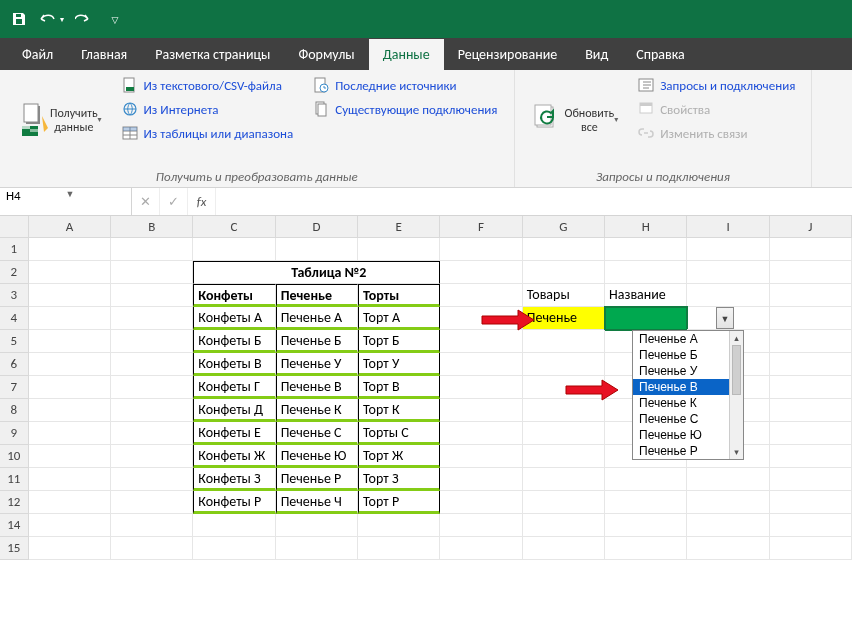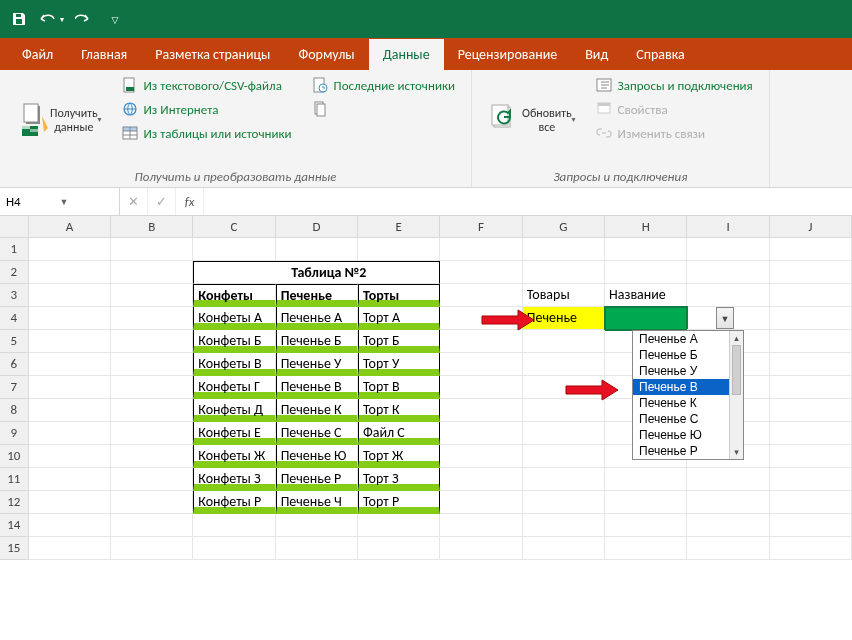--- a/index.html
+++ b/index.html
@@ -1,44 +1,44 @@
 <!DOCTYPE html>
 <html><head>
 <meta charset="utf-8">
 <style>
   * { box-sizing: border-box; margin: 0; padding: 0; }
   body { font-family: "Segoe UI", Calibri, Arial, sans-serif; font-size: 13px; background: #fff; }
   .titlebar { height: 38px; background: #0f7244; display: flex; align-items: center; padding: 0 6px; gap: 6px; }
   .titlebar .qat-btn { width: 26px; height: 26px; display: flex; align-items: center; justify-content: center; color: #fff; }
-  .ribbon-tabs { height: 32px; background: #c2410c; display: flex; align-items: flex-end; padding: 0 8px; gap: 0; }
+  .ribbon-tabs { height: 32px; background: #404040; display: flex; align-items: flex-end; padding: 0 8px; gap: 0; }
   .ribbon-tab { padding: 7px 14px; color: #fff; font-size: 14px; cursor: pointer; }
   .ribbon-tab.active { background: #f4f4f4; color: #0f7244; }
   .ribbon { background: #f4f4f4; border-bottom: 1px solid #d4d4d4; display: flex; height: 118px; }
   .ribbon-group { border-right: 1px solid #e1e1e1; padding: 4px 10px 2px 10px; display: flex; flex-direction: column; justify-content: space-between; }
   .group-body { display: flex; gap: 8px; flex: 1; }
   .group-label { text-align: center; font-size: 13px; color: #666; padding: 3px 0 1px 0; font-style: italic; }
   .big-btn { display: flex; flex-direction: row; align-items: center; justify-content: center; padding: 4px 6px; cursor: pointer; font-size: 12px; color: #333; text-align: center; line-height: 1.2; }
   .small-btn-col { display: flex; flex-direction: column; gap: 2px; }
-  .small-btn { display: flex; align-items: center; gap: 6px; padding: 3px 6px; cursor: pointer; font-size: 13px; color: #15803d; white-space: nowrap; }
+  .small-btn { display: flex; align-items: center; gap: 6px; padding: 3px 6px; cursor: pointer; font-size: 13px; color: #1d4ed8; white-space: nowrap; }
   .small-btn.disabled { color: #b0b0b0; cursor: default; }
   .icon-box { width: 16px; height: 16px; display: inline-flex; align-items: center; justify-content: center; flex-shrink: 0; }
   .formula-bar { height: 28px; border-bottom: 1px solid #d4d4d4; display: flex; align-items: stretch; }
-  .name-box { width: 120px; border-right: 1px solid #d4d4d4; display: flex; align-items: center; padding: 0 6px; }
+  .name-box { width: 132px; border-right: 1px solid #d4d4d4; display: flex; padding: 0 6px; }
   .name-box span { flex: 1; font-size: 13px; }
   .name-box .dd { color: #666; font-size: 9px; }
   .fb-btn { width: 28px; display: flex; align-items: center; justify-content: center; color: #aaa; border-right: 1px solid #eee; }
   .fb-input { flex: 1; padding: 0 6px; display: flex; align-items: center; }
   .sheet { position: relative; }
   .col-headers { display: flex; height: 22px; }
   .hdr-corner { width: 30px; border: 1px solid #d9d9d9; background: #f0f0f0; border-top: none; border-left: none; }
   .col-h { width: 86px; border-right: 1px solid #d9d9d9; border-bottom: 1px solid #d9d9d9; background: #f0f0f0; text-align: center; font-size: 13px; color: #444; line-height: 22px; }
   .grid-row { display: flex; height: 23px; }
   .row-h { width: 30px; border-right: 1px solid #d9d9d9; border-bottom: 1px solid #d9d9d9; background: #f0f0f0; text-align: center; font-size: 13px; color: #444; line-height: 22px; }
   .cell { width: 86px; border-right: 1px solid #e6e6e6; border-bottom: 1px solid #e6e6e6; padding: 0 4px; line-height: 22px; font-size: 14px; font-family: Calibri, Arial, sans-serif; position: relative; }
-  .b-t { border-top: 1px solid #000; } .b-b { border-bottom: 7px solid #84cc16; } .b-l { border-left: 1px solid #000; } .b-r { border-right: 1px solid #000; }
+  .b-t { border-top: 1px solid #000; } .b-b { border-bottom: 3px solid #84cc16; } .b-l { border-left: 1px solid #000; } .b-r { border-right: 1px solid #000; }
   .bold { font-weight: 700; }
   .yellow { background: #ffff00; }
   .greenbox { background: #00a84f; }
   .center { text-align: center; padding-left: 28px; }
   .dropdown-list { position: absolute; left: 632px; top: 370px; width: 112px; background: #fff; border: 1px solid #888; display: flex; }
   .dropdown-items { flex: 1; }
   .dd-item { padding: 1px 6px; font-size: 12px; font-family: "Segoe UI", Arial, sans-serif; cursor: pointer; }
   .dd-item.sel { background: #0a64c7; color: #fff; }
   .dd-scroll { width: 14px; background: #f0f0f0; border-left: 1px solid #ccc; display: flex; flex-direction: column; }
   .dd-scroll .a { height: 14px; text-align: center; font-size: 9px; color: #555; line-height: 14px; }
@@ -118,41 +118,42 @@
             <span>Из Интернета</span>
           </div>
         <div class="small-btn">
             <span class="icon-box">
               <svg width="16" height="16">
                 <rect x="1" y="2" width="14" height="12" fill="#fff" stroke="#888"></rect>
                 <path d="M1 6h14M1 10h14M8 2v12" stroke="#888"></path>
                 <rect x="1" y="2" width="14" height="4" fill="#4f81bd" opacity=".4"></rect>
               </svg>
             </span>
-            <span>Из таблицы или источники</span>
+            <span>Из таблицы или диапазона</span>
           </div>
       </div>
       <div class="small-btn-col">
         <div class="small-btn">
             <span class="icon-box">
               <svg width="16" height="16">
                 <rect x="2" y="1" width="10" height="14" fill="#fff" stroke="#888"></rect>
                 <circle cx="11" cy="11" r="4" fill="#fff" stroke="#3a8ac9"></circle>
                 <path d="M11 9v2h2" stroke="#3a8ac9" fill="none"></path>
               </svg>
             </span>
             <span>Последние источники</span>
           </div>
         <div class="small-btn">
             <span class="icon-box">
               <svg width="16" height="16">
                 <rect x="3" y="1" width="8" height="12" fill="#fff" stroke="#888"></rect>
                 <rect x="5" y="3" width="8" height="12" fill="#fff" stroke="#888"></rect>
               </svg>
             </span>
+            <span>Существующие подключения</span>
           </div>
       </div>
     </div>
     <div class="group-label">Получить и преобразовать данные</div>
   </div>
   <div class="ribbon-group">
     <div class="group-body">
       <div class="big-btn">
         <svg width="34" height="34" viewBox="0 0 34 34">
             <rect x="6" y="4" width="16" height="20" fill="#fff" stroke="#aaa"></rect>
@@ -325,21 +326,21 @@
         <div class="cell"></div>
         <div class="cell"></div>
         <div class="cell"></div>
       </div>
       <div class="grid-row">
         <div class="row-h">9</div>
         <div class="cell"></div>
         <div class="cell"></div>
         <div class="cell b-l b-b">Конфеты Е</div>
         <div class="cell b-l b-b">Печенье С</div>
-        <div class="cell b-l b-b b-r">Файл С</div>
+        <div class="cell b-l b-b b-r">Торты С</div>
         <div class="cell"></div>
         <div class="cell"></div>
         <div class="cell"></div>
         <div class="cell"></div>
         <div class="cell"></div>
       </div>
       <div class="grid-row">
         <div class="row-h">10</div>
         <div class="cell"></div>
         <div class="cell"></div>

